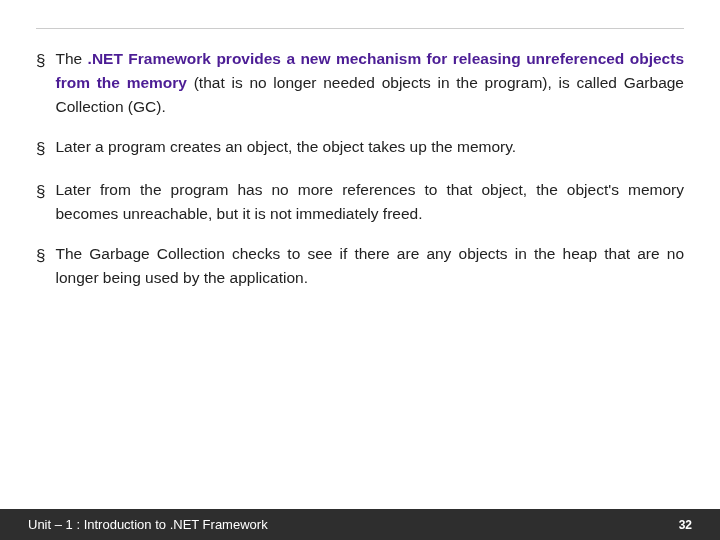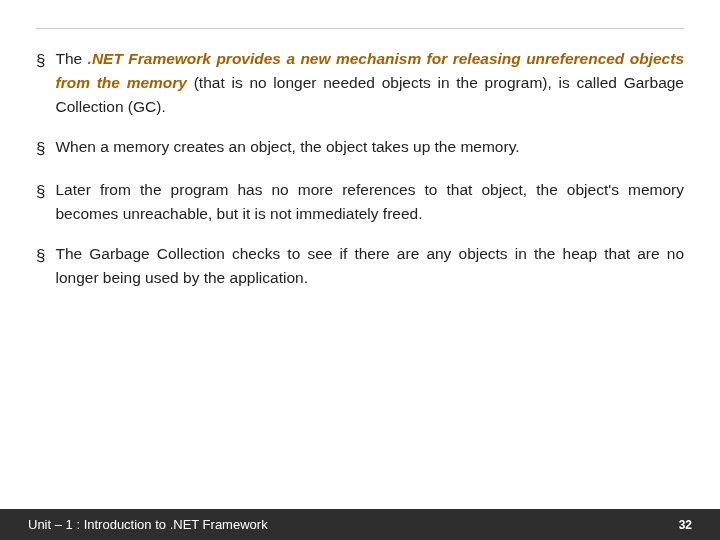--- a/index.html
+++ b/index.html
@@ -43,23 +43,22 @@
       font-size: 17px;
       margin-right: 10px;
       margin-top: 1px;
       flex-shrink: 0;
       color: #222222;
     }
     .bullet-text {
       flex: 1;
     }
     .highlight-blue {
-      color: #a16207;
+      color: #4c1d95;
       font-weight: bold;
-      font-style: italic;
     }
     .footer {
       position: absolute;
       bottom: 0;
       left: 0;
       right: 0;
       background: #2e2e2e;
       color: #ffffff;
       display: flex;
       align-items: center;
@@ -90,21 +89,21 @@
 
     <li>
       <span class="bullet-symbol">§</span>
       <span class="bullet-text">
         <span>The </span><span class="highlight-blue">.NET Framework provides a new mechanism for releasing unreferenced objects from the memory</span><span> (that is no longer needed objects in the program), is called Garbage Collection (GC).</span>
       </span>
     </li>
 
     <li>
       <span class="bullet-symbol">§</span>
-      <span class="bullet-text">When a memory creates an object, the object takes up the memory.</span>
+      <span class="bullet-text">Later a program creates an object, the object takes up the memory.</span>
     </li>
 
     <li>
       <span class="bullet-symbol">§</span>
       <span class="bullet-text">Later from the program has no more references to that object, the object's memory becomes unreachable, but it is not immediately freed.</span>
     </li>
 
     <li>
       <span class="bullet-symbol">§</span>
       <span class="bullet-text">The Garbage Collection checks to see if there are any objects in the heap that are no longer being used by the application.</span>

